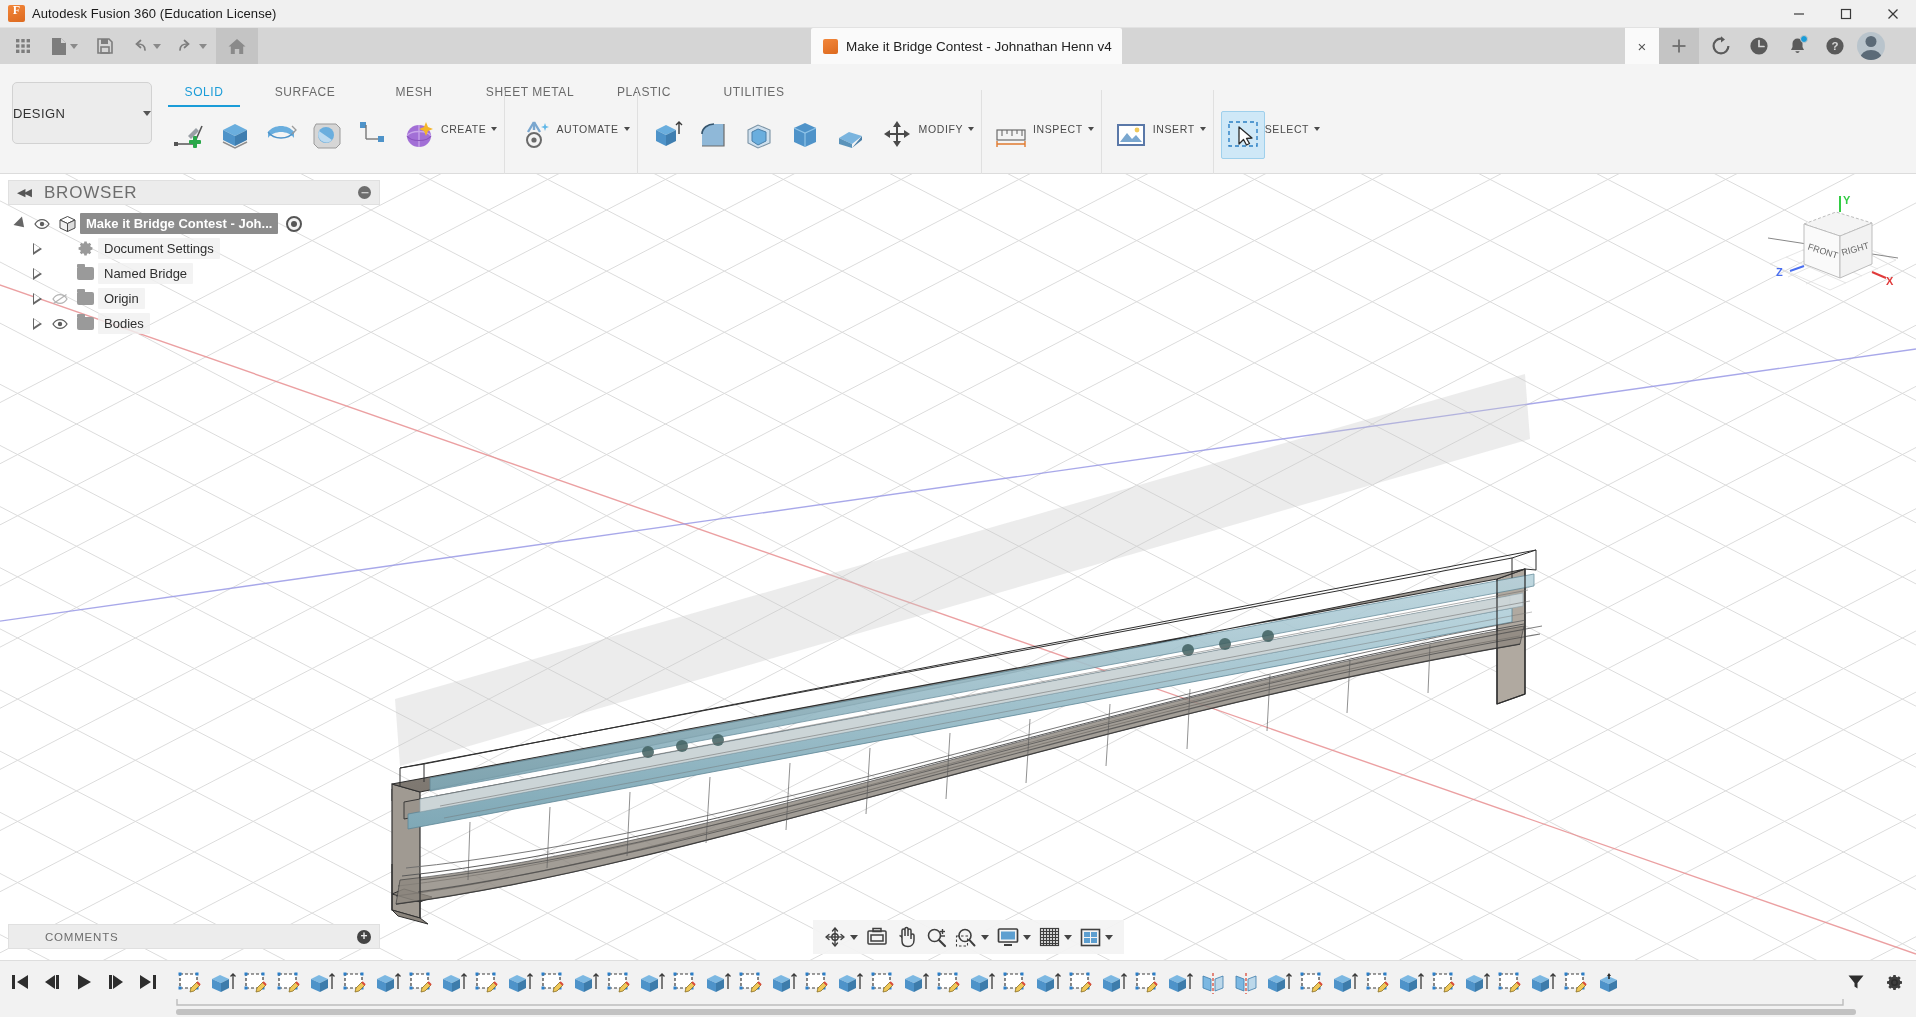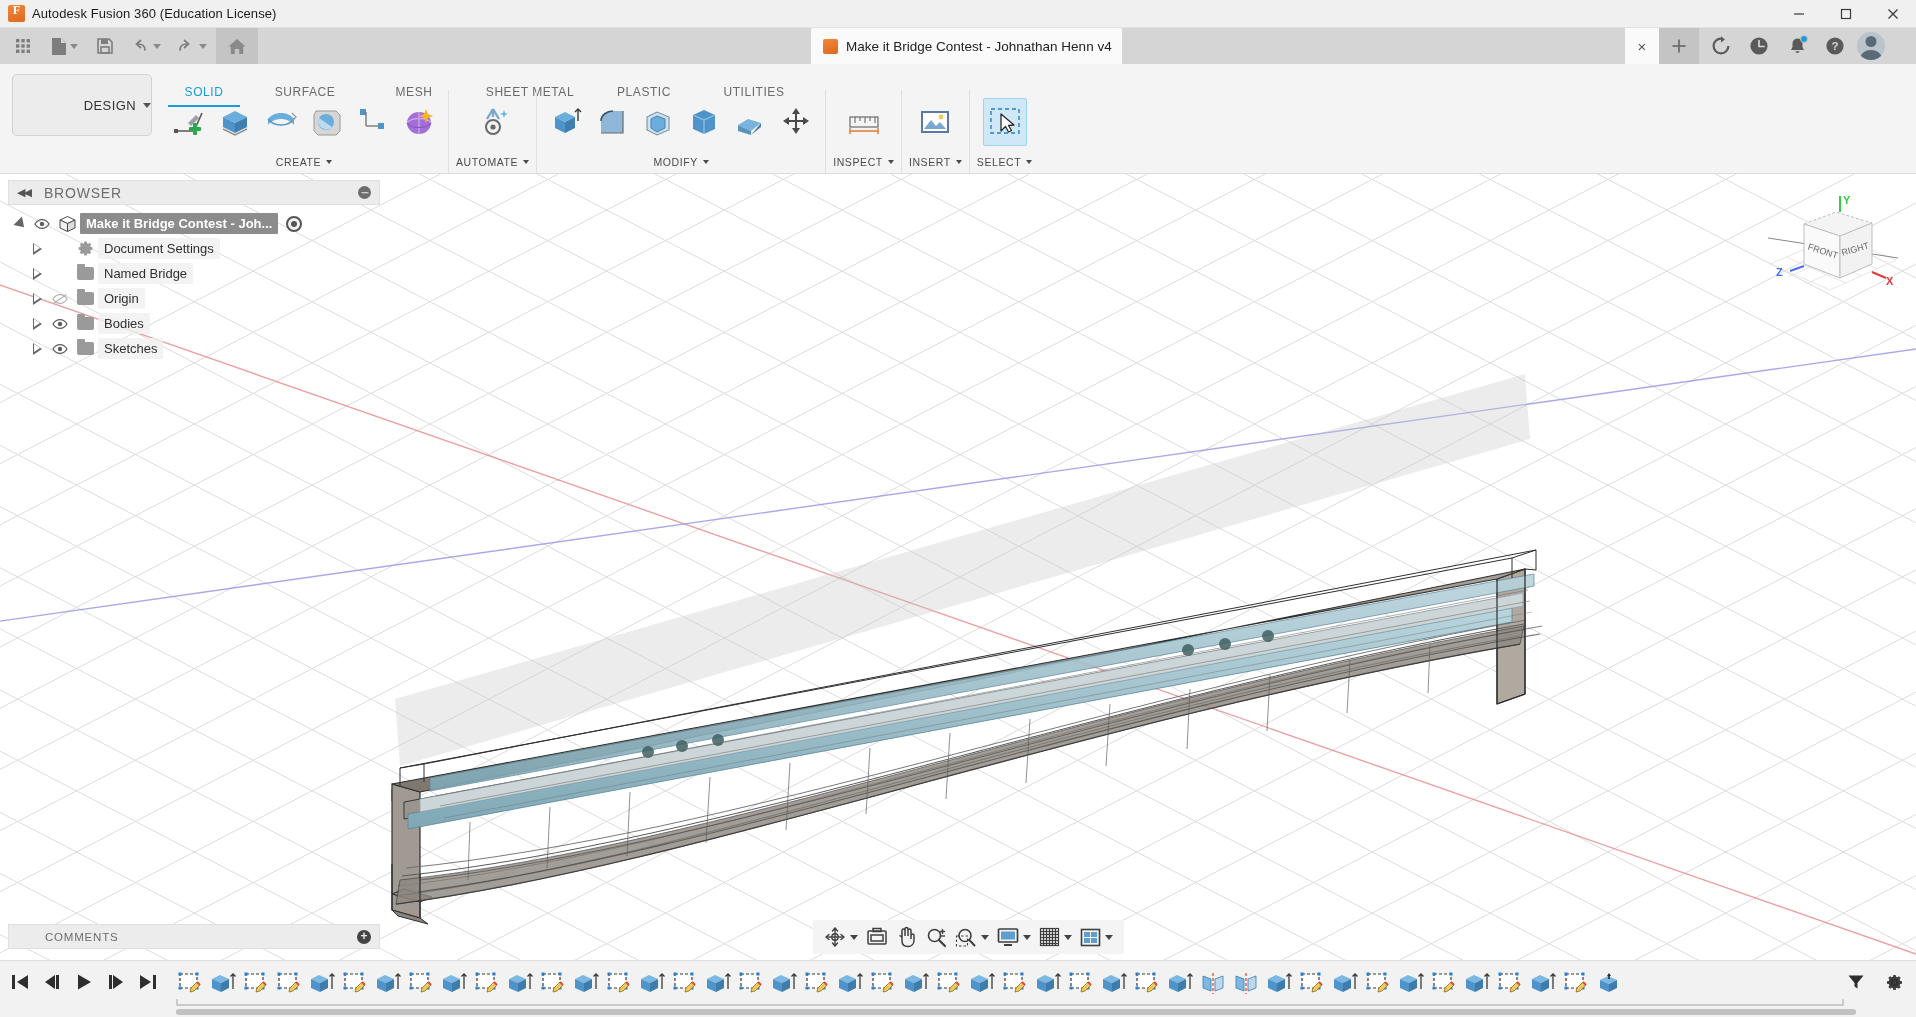--- a/index.html
+++ b/index.html
@@ -101,23 +101,23 @@
     content: ""; position: absolute; left: 50%; bottom: -6px; width: 21px; height: 16px;
     transform: translateX(-50%); border-radius: 50% 50% 0 0; background: #5b6a77;
   }
 
   
   #ribbon {
     position: absolute; left: 0; top: 64px; width: 1916px; height: 110px;
     background: #f4f4f4; border-bottom: 1px solid #dcdcdc;
   }
   #design-dropdown {
-    position: absolute; left: 12px; top: 10px; width: 140px; height: 62px;
+    position: absolute; left: 12px; top: 18px; width: 140px; height: 62px;
     background: #ececec; border: 1px solid #d2d2d2; border-radius: 5px;
-    display: flex; align-items: center; justify-content: flex-end;
+    display: flex; align-items: center; justify-content: space-between;
   }
   #design-dropdown .lbl { font-size: 13px; color: #333; letter-spacing: .4px; }
   #design-dropdown .caret {
     width: 0; height: 0; border-left: 4px solid transparent; border-right: 4px solid transparent;
     border-top: 5px solid #555; margin-left: 7px;
   }
 
   #tabstrip {
     position: absolute; left: 168px; top: 0; height: 26px;
     display: flex; align-items: flex-start; gap: 0;
@@ -126,21 +126,21 @@
     font-size: 12px; color: #6a6a6a; letter-spacing: .55px;
     padding: 21px 0 6px 0; text-align: center; white-space: nowrap;
   }
   .rtab.active { color: #1a9cd8; border-bottom: 2px solid #1a9cd8; }
 
   #ribbon-groups {
     position: absolute; left: 160px; top: 26px; right: 0; height: 84px;
     display: flex; align-items: flex-start;
   }
   .rgroup {
-    display: flex; flex-direction: column; align-items: center;
+    display: flex; flex-direction: row; align-items: center;
     height: 84px; border-right: 1px solid #e0e0e0; padding: 0 7px;
     justify-content: space-between;
   }
   .rgroup:last-child { border-right: none; }
   .rgroup-icons { display: flex; align-items: center; gap: 2px; padding-top: 6px; height: 58px; }
   .rbtn {
     width: 44px; height: 48px; display: flex; align-items: center; justify-content: center;
     position: relative;
   }
   .rbtn.sel { background: #cfe8f7; border: 1px solid #9fd0ec; border-radius: 2px; }
@@ -165,21 +165,21 @@
     position: absolute; left: 8px; top: 180px; width: 372px;
     z-index: 20; font-size: 13px;
   }
   #browser-header {
     height: 25px; background: #ececec; display: flex; align-items: center;
     padding: 0 8px; border: 1px solid #e0e0e0;
   }
   #browser-header .collapse {
     color: #555; font-size: 11px; letter-spacing: -2px; margin-right: 14px;
   }
-  #browser-header .btitle { font-size: 14px; color: #6d6d6d; letter-spacing: .8px; }
+  #browser-header .btitle { font-size: 17px; color: #6d6d6d; letter-spacing: .8px; }
   #browser-header .dotbtn {
     margin-left: auto; width: 13px; height: 13px; border-radius: 50%;
     background: #6d6d6d; position: relative;
   }
   #browser-header .dotbtn::after {
     content: ""; position: absolute; left: 50%; top: 50%; width: 7px; height: 1.5px;
     background: #ececec; transform: translate(-50%,-50%);
   }
   #browser-tree { padding-top: 6px; }
   .tnode {
@@ -838,35 +838,20 @@
           <svg width="16" height="12" viewBox="0 0 16 12" fill="none" stroke="currentColor" stroke-width="1.3">
             <path d="M1 6s2.6-4.4 7-4.4S15 6 15 6s-2.6 4.4-7 4.4S1 6 1 6z"></path>
             <circle cx="8" cy="6" r="2.2" fill="currentColor" stroke="none"></circle>
           </svg>
         </div>
         <div class="ticon">
           <span class="folder-ic"></span>
         </div>
         <span class="tlabel">Bodies</span>
       </div>
-      <div class="tnode" style="padding-left: 18px;">
-        <div class="tarrow">
-          <span class="tri"></span>
-        </div>
-        <div class="teye">
-          <svg width="16" height="12" viewBox="0 0 16 12" fill="none" stroke="currentColor" stroke-width="1.3">
-            <path d="M1 6s2.6-4.4 7-4.4S15 6 15 6s-2.6 4.4-7 4.4S1 6 1 6z"></path>
-            <circle cx="8" cy="6" r="2.2" fill="currentColor" stroke="none"></circle>
-          </svg>
-        </div>
-        <div class="ticon">
-          <span class="folder-ic"></span>
-        </div>
-        <span class="tlabel">Sketches</span>
-      </div>
     </div>
 </div>
 
 <div id="comments">
   <span class="ctitle">COMMENTS</span>
   <span class="plusbtn">+</span>
 </div>
 
 <div id="navbar">
     <div class="nbtn" title="Orbit">

